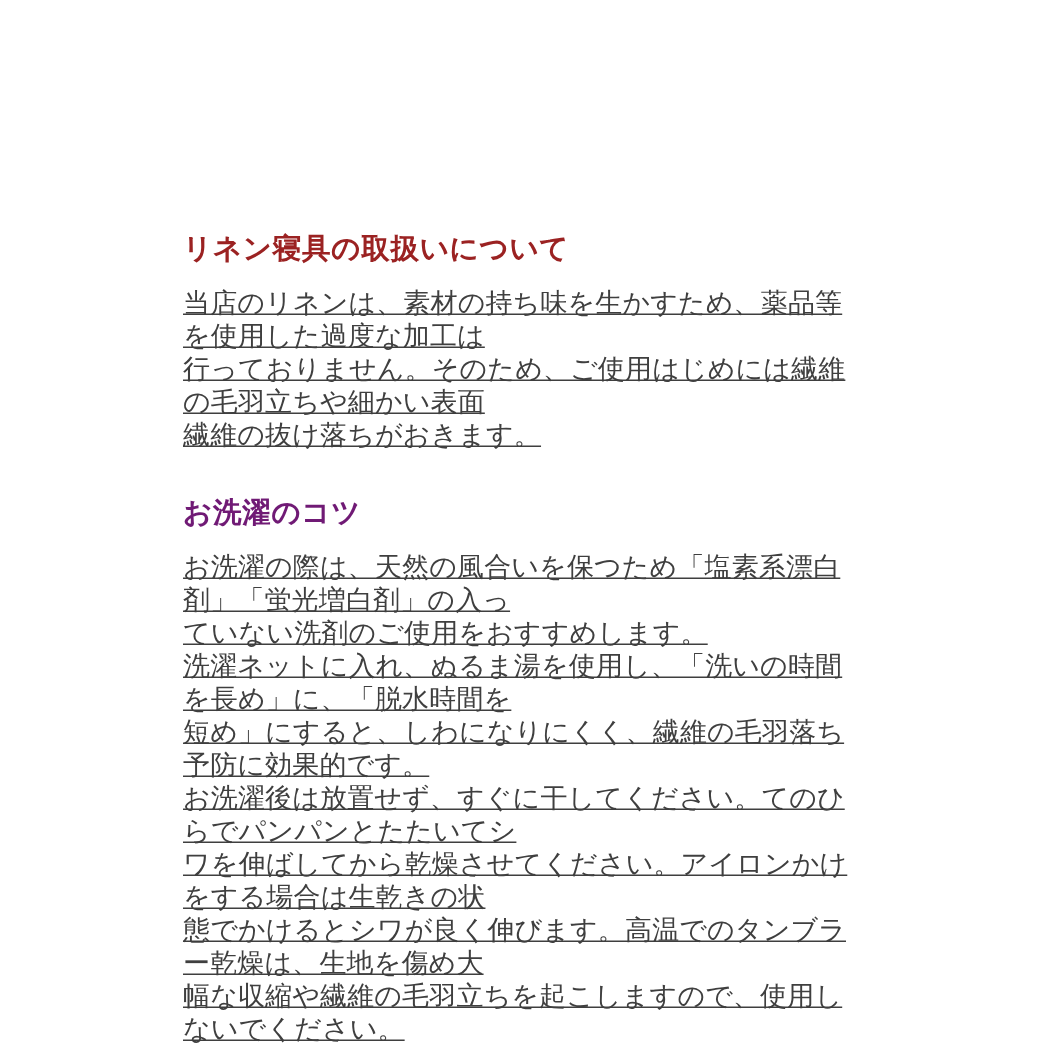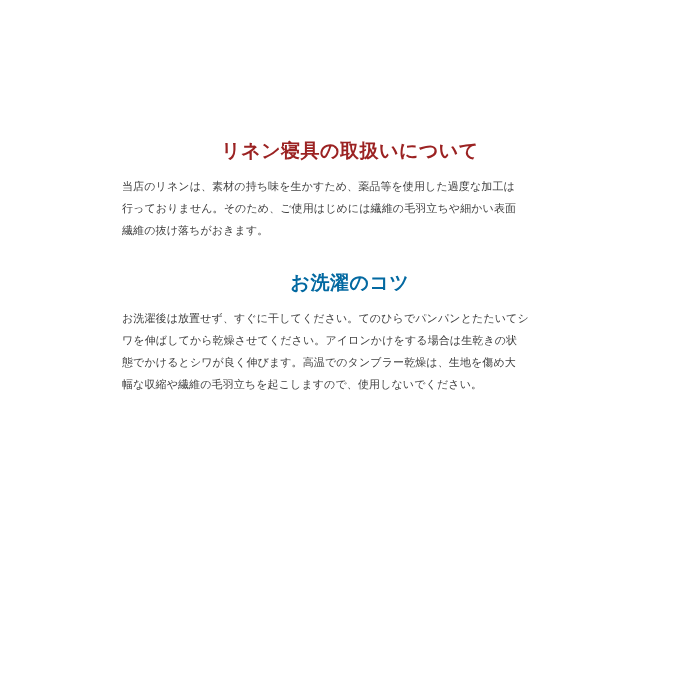--- a/index.html
+++ b/index.html
@@ -16,48 +16,52 @@
   .page {
     width: 456px;
     margin: 0 auto;
     padding-top: 139px;
     color: #3f3f3f;
   }
   .section-title {
     font-size: 19px;
     line-height: 24px;
     font-weight: bold;
-    text-align: center;
-    margin: 0 0 12px 0;
+    margin: 16px 0 12px 0;
     letter-spacing: 0.5px;
   }
   .section-washing .section-title {
     margin-top: 30px;
   }
   .para {
     margin: 0;
-    font-size: 11px;
+    font-size: 18px;
     line-height: 22px;
     letter-spacing: 0.1px;
     white-space: pre-line; 
+    text-decoration: underline;
   }
 </style>
 </head>
 <body>
 
 <div class="page">
 
   <section class="section section-handling">
     <h1 class="section-title" style="color: rgb(155, 34, 34);">リネン寝具の取扱いについて</h1>
     <p class="para">当店のリネンは、素材の持ち味を生かすため、薬品等を使用した過度な加工は
 行っておりません。そのため、ご使用はじめには繊維の毛羽立ちや細かい表面
 繊維の抜け落ちがおきます。</p>
   </section>
 
   <section class="section section-washing">
-    <h2 class="section-title" style="color: #0369a1;">お洗濯のコツ</h2>
+    <h2 class="section-title" style="color: #701a75;">お洗濯のコツ</h2>
+    <p class="para">お洗濯の際は、天然の風合いを保つため「塩素系漂白剤」「蛍光増白剤」の入っ
+ていない洗剤のご使用をおすすめします。</p>
+    <p class="para">洗濯ネットに入れ、ぬるま湯を使用し、「洗いの時間を長め」に、「脱水時間を
+短め」にすると、しわになりにくく、繊維の毛羽落ち予防に効果的です。</p>
     <p class="para">お洗濯後は放置せず、すぐに干してください。てのひらでパンパンとたたいてシ
 ワを伸ばしてから乾燥させてください。アイロンかけをする場合は生乾きの状
 態でかけるとシワが良く伸びます。高温でのタンブラー乾燥は、生地を傷め大
 幅な収縮や繊維の毛羽立ちを起こしますので、使用しないでください。</p>
   </section>
 
 </div>
 
 </body></html>

